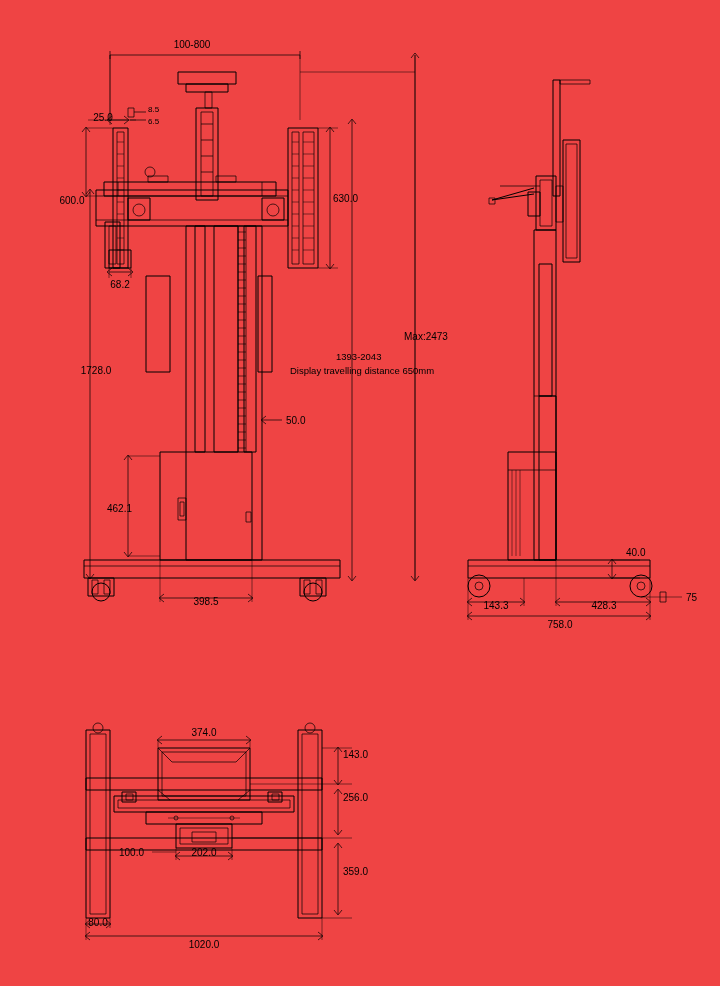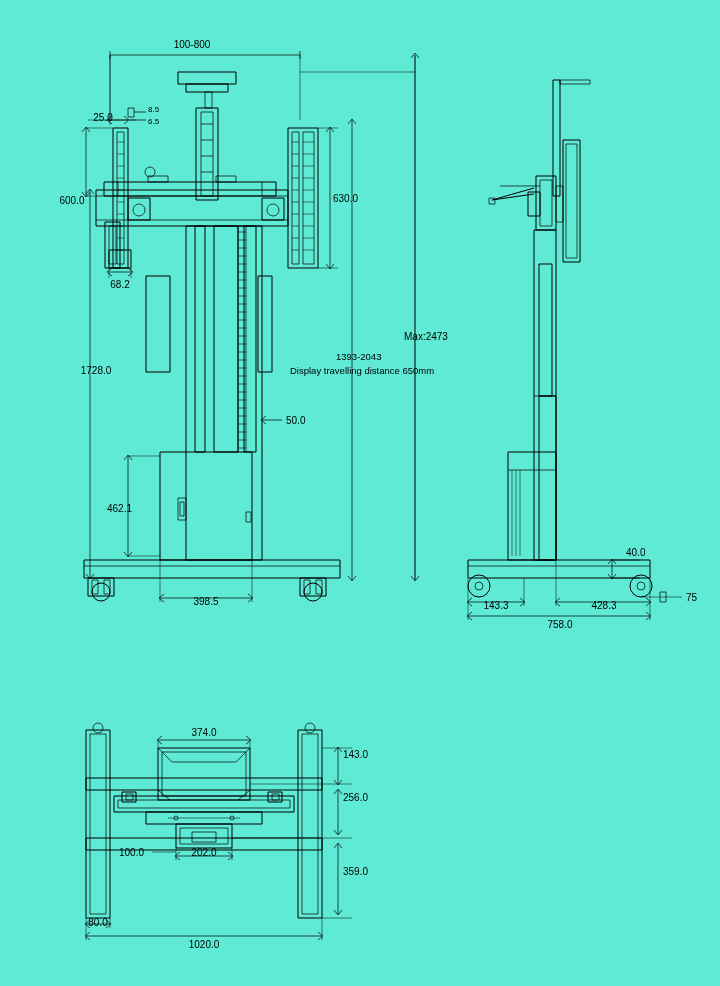--- a/index.html
+++ b/index.html
@@ -1,17 +1,17 @@
 <!DOCTYPE html>
 <html><head>
 <meta charset="utf-8">
 <style>
   html,body{margin:0;padding:0;background:#ffffff;}
   body{width:720px;height:986px;font-family:"Liberation Sans",sans-serif;color:#000;}
-  #sheet{position:relative;width:720px;height:986px;overflow:hidden;background:#5eead4;}
+  #sheet{position:relative;width:720px;height:986px;overflow:hidden;background:#ef4444;}
   #sheet svg{position:absolute;left:0;top:0;}
   .dim{font-family:"Liberation Sans",sans-serif;font-size:10px;fill:#000;}
   .dim-sm{font-family:"Liberation Sans",sans-serif;font-size:8px;fill:#000;}
   .note{font-family:"Liberation Sans",sans-serif;font-size:9.5px;fill:#000;}
   .ln{stroke:#000;stroke-width:1;fill:none;}
   .ln-thin{stroke:#000;stroke-width:0.7;fill:none;}
   .ln-x{stroke:#000;stroke-width:0.5;fill:none;}
   .hatch{stroke:#000;stroke-width:0.6;fill:none;}
 </style>
 </head>

